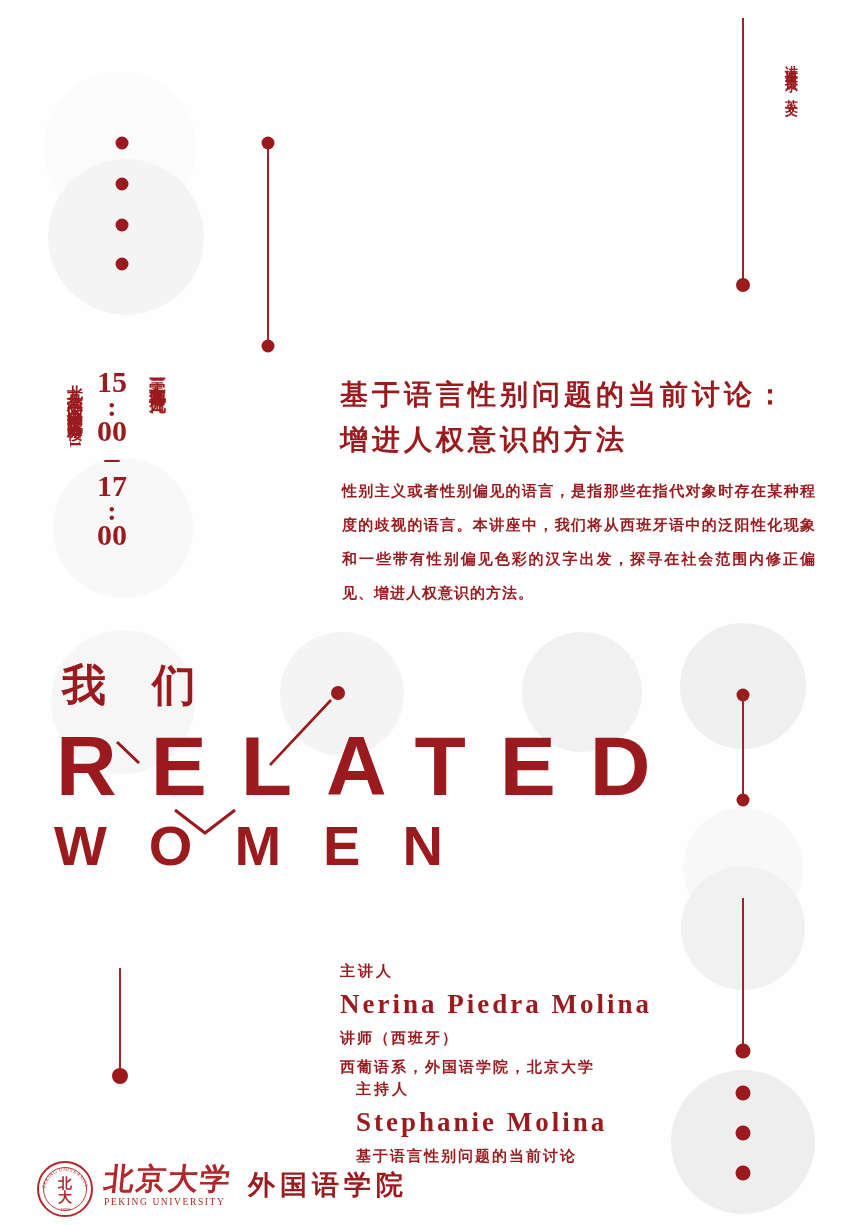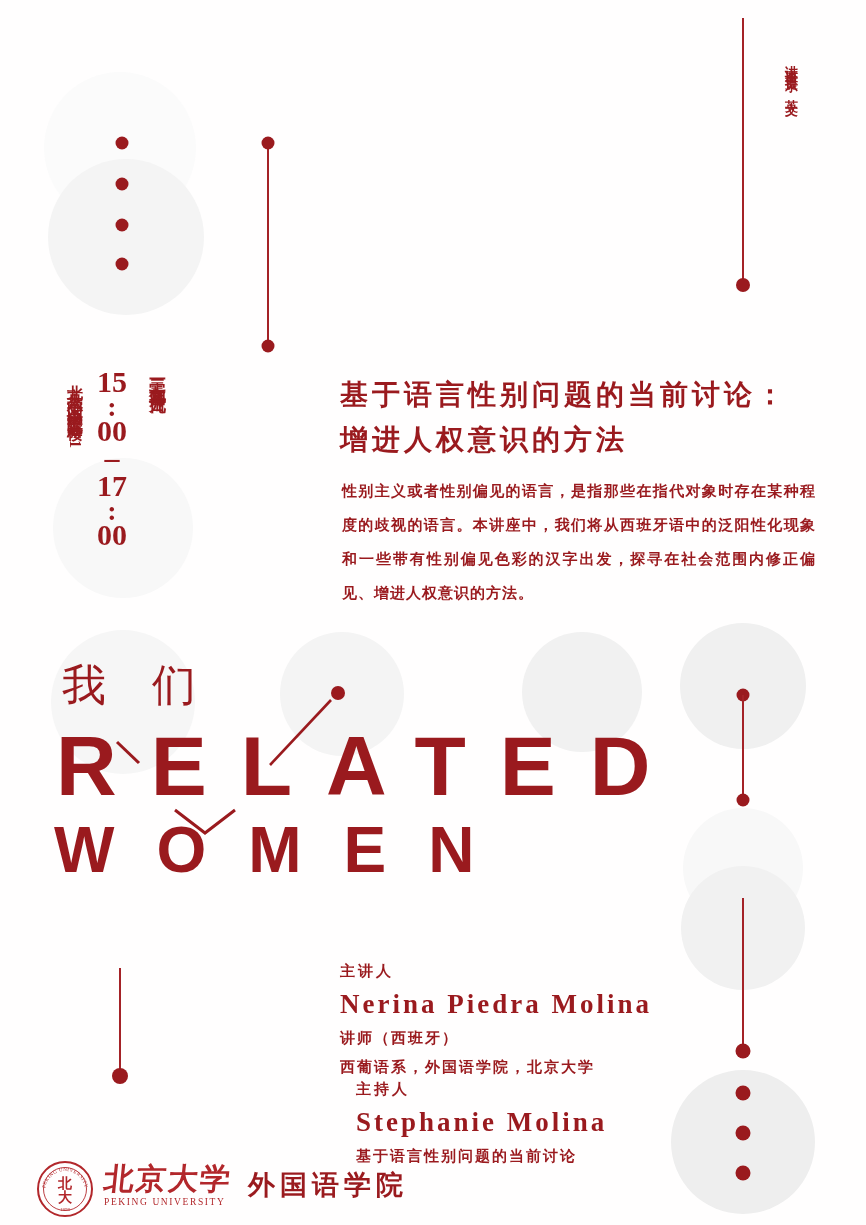--- a/index.html
+++ b/index.html
@@ -23,27 +23,27 @@
     position:absolute;left:92px;top:366px;width:40px;display:flex;flex-direction:column;
     align-items:center;color:var(--red);font-weight:bold;font-size:30px;line-height:1.05;justify-content:space-between;
   }
   .time-col .colon{line-height:.62;font-size:28px;}
   .time-col .dash{line-height:.8;font-size:30px;font-weight:bold;}
   .title-block{position:absolute;left:340px;top:372px;color:var(--red);
     font-weight:bold;font-size:28px;line-height:45px;letter-spacing:4px;}
   .abstract{position:absolute;left:342px;top:474px;width:474px;color:var(--red);
     font-weight:bold;font-size:15px;line-height:34px;letter-spacing:1px;text-align:justify;}
   .cn-headline{position:absolute;left:62px;top:664px;color:var(--red);
-    font-weight:normal;font-size:44px;letter-spacing:46px;line-height:1;}
+    font-weight:bold;font-size:44px;letter-spacing:46px;line-height:1;}
   .en1{position:absolute;left:56px;top:724px;color:var(--red);
     font-family:"Liberation Sans","DejaVu Sans",sans-serif;font-weight:bold;
     font-size:84px;line-height:1;letter-spacing:34px;}
   .en2{position:absolute;left:54px;top:818px;color:var(--red);
     font-family:"Liberation Sans","DejaVu Sans",sans-serif;font-weight:bold;
-    font-size:64px;line-height:1;letter-spacing:42px;}
+    font-size:56px;line-height:1;letter-spacing:42px;}
   .people{position:absolute;color:var(--red);}
   .people .role{font-size:15px;font-weight:bold;letter-spacing:3px;margin:0 0 8px 0;}
   .people .name{font-size:27px;font-weight:bold;letter-spacing:3px;margin:0 0 9px 0;}
   .people .line{font-size:15px;font-weight:bold;letter-spacing:2px;margin:0 0 10px 0;}
   .speaker{left:340px;top:962px;}
   .host{left:356px;top:1080px;}
   .footer{position:absolute;left:36px;top:1160px;display:flex;align-items:flex-start;}
   .seal{width:58px;height:58px;}
   .brand{margin-left:10px;margin-top:4px;}
   .brand .cn{color:var(--logo-red);font-size:30px;font-weight:bold;line-height:1;

